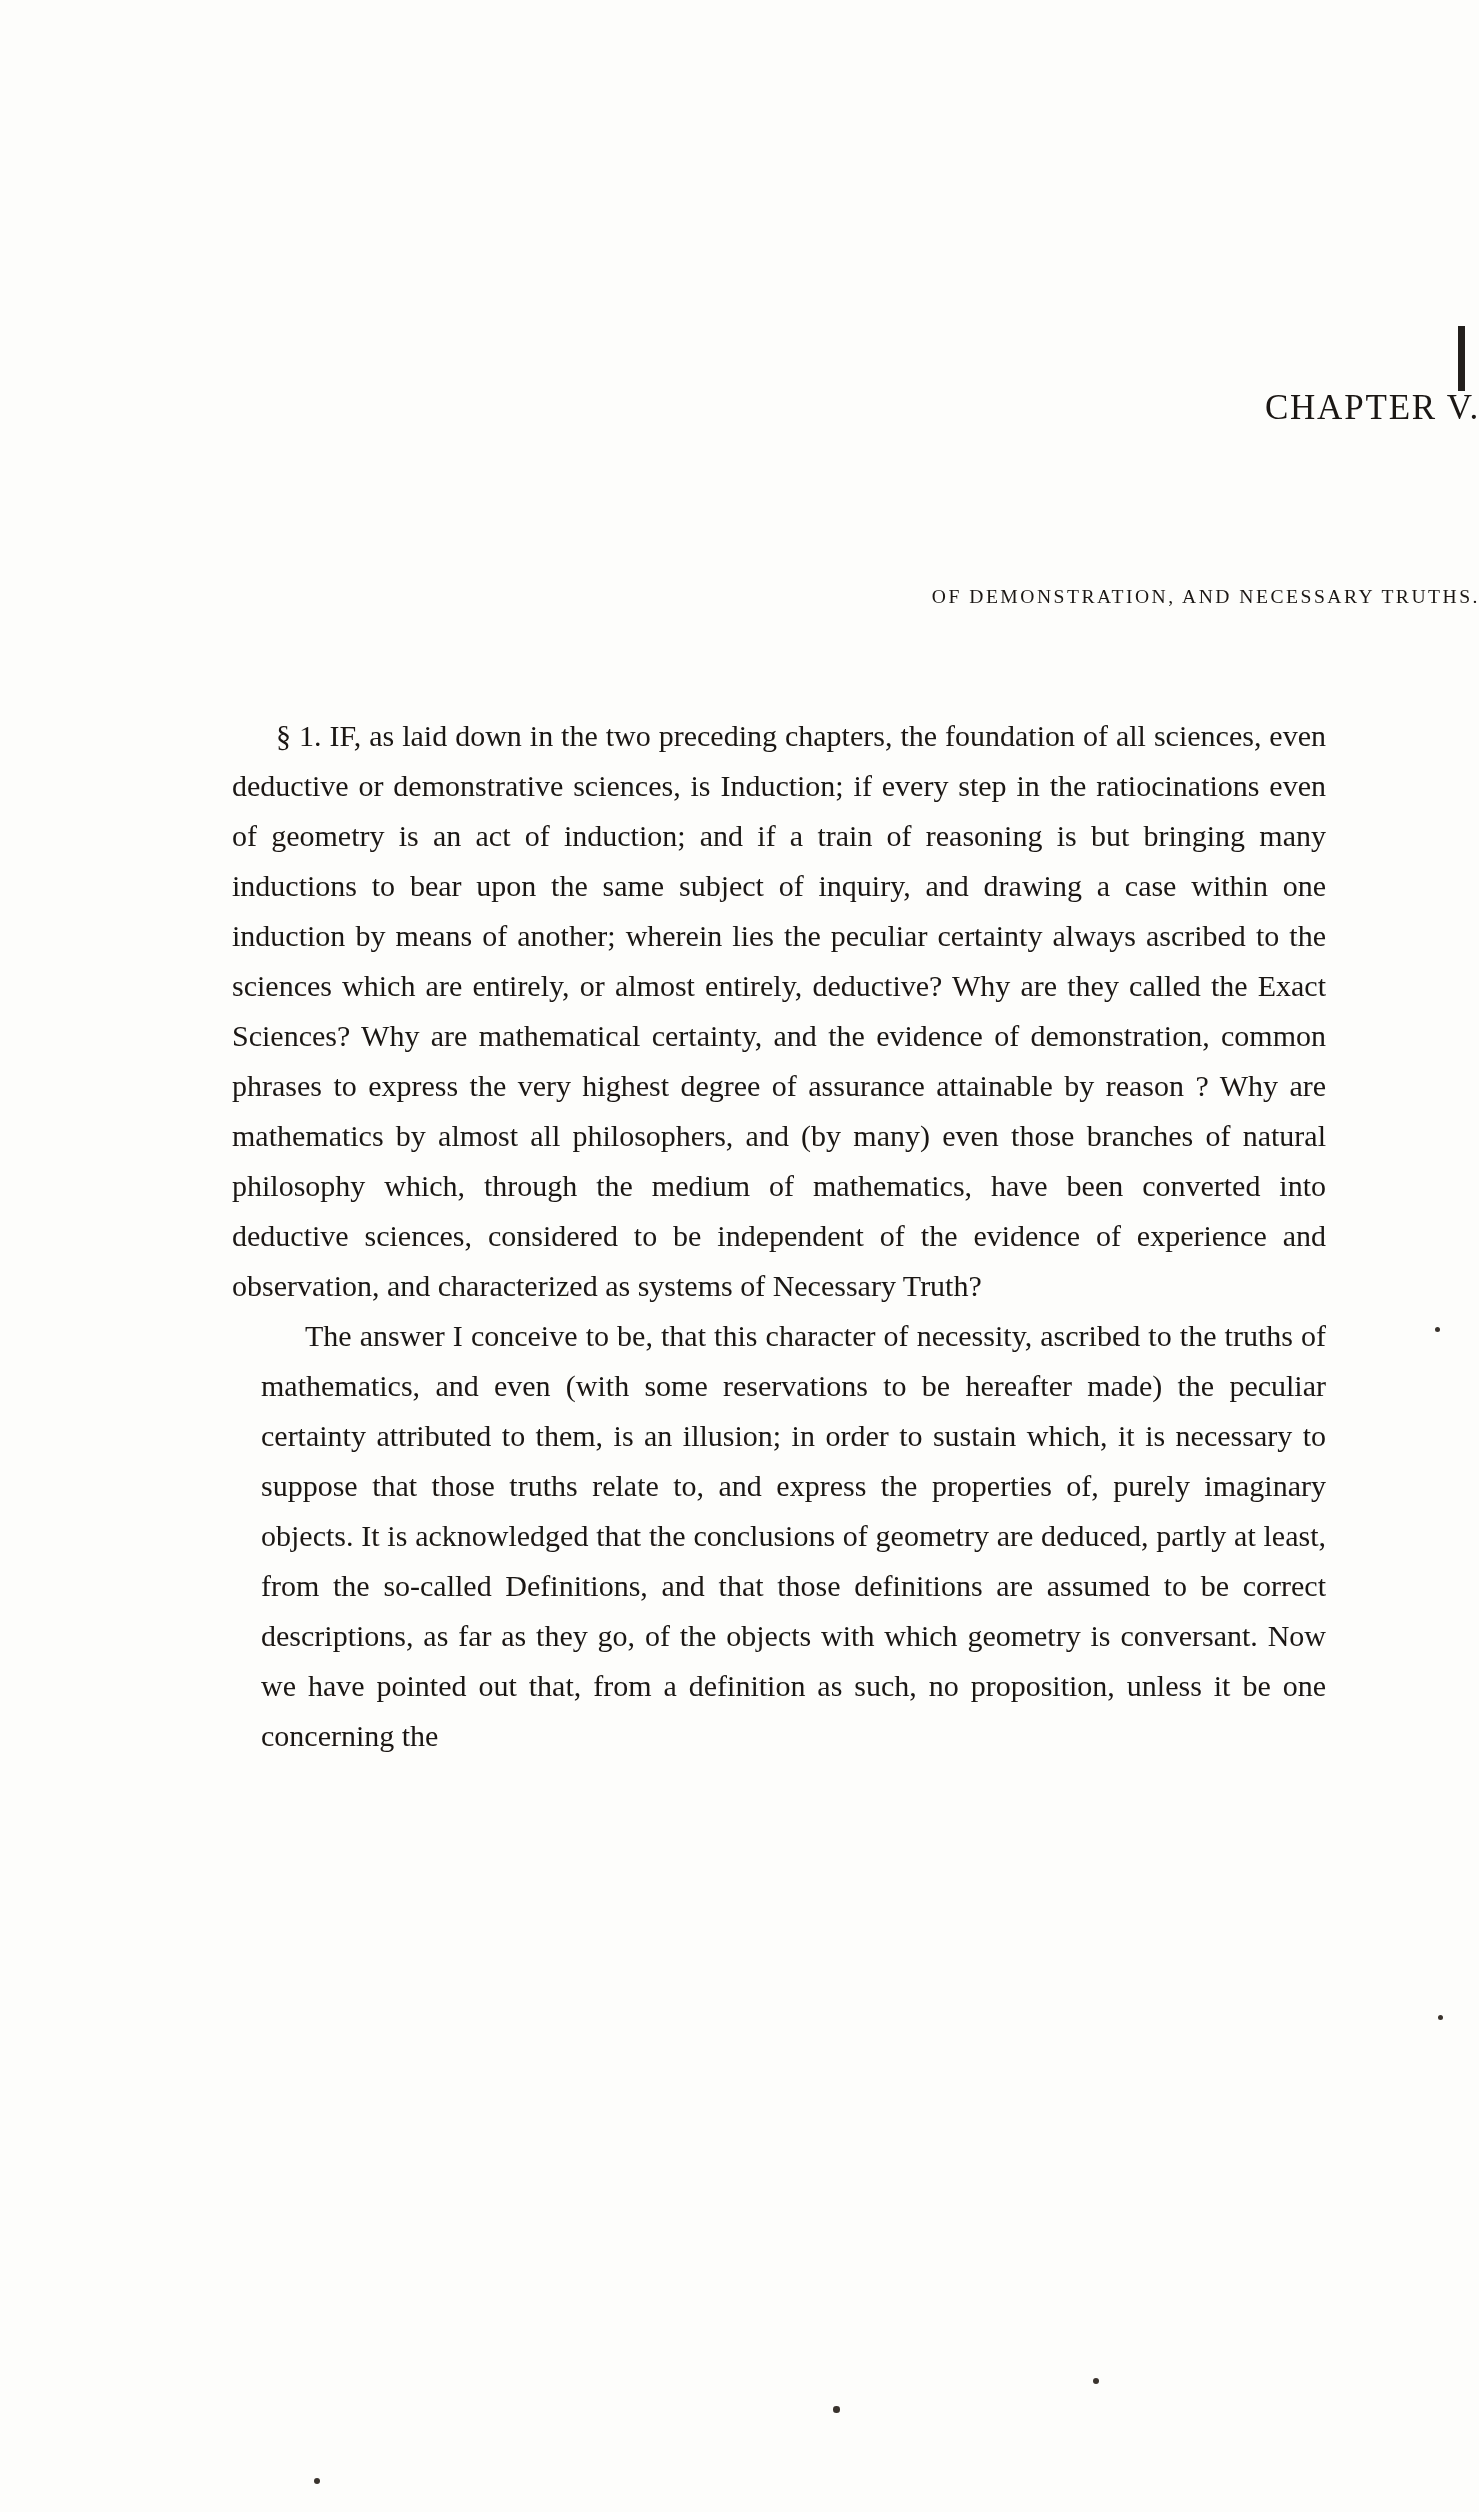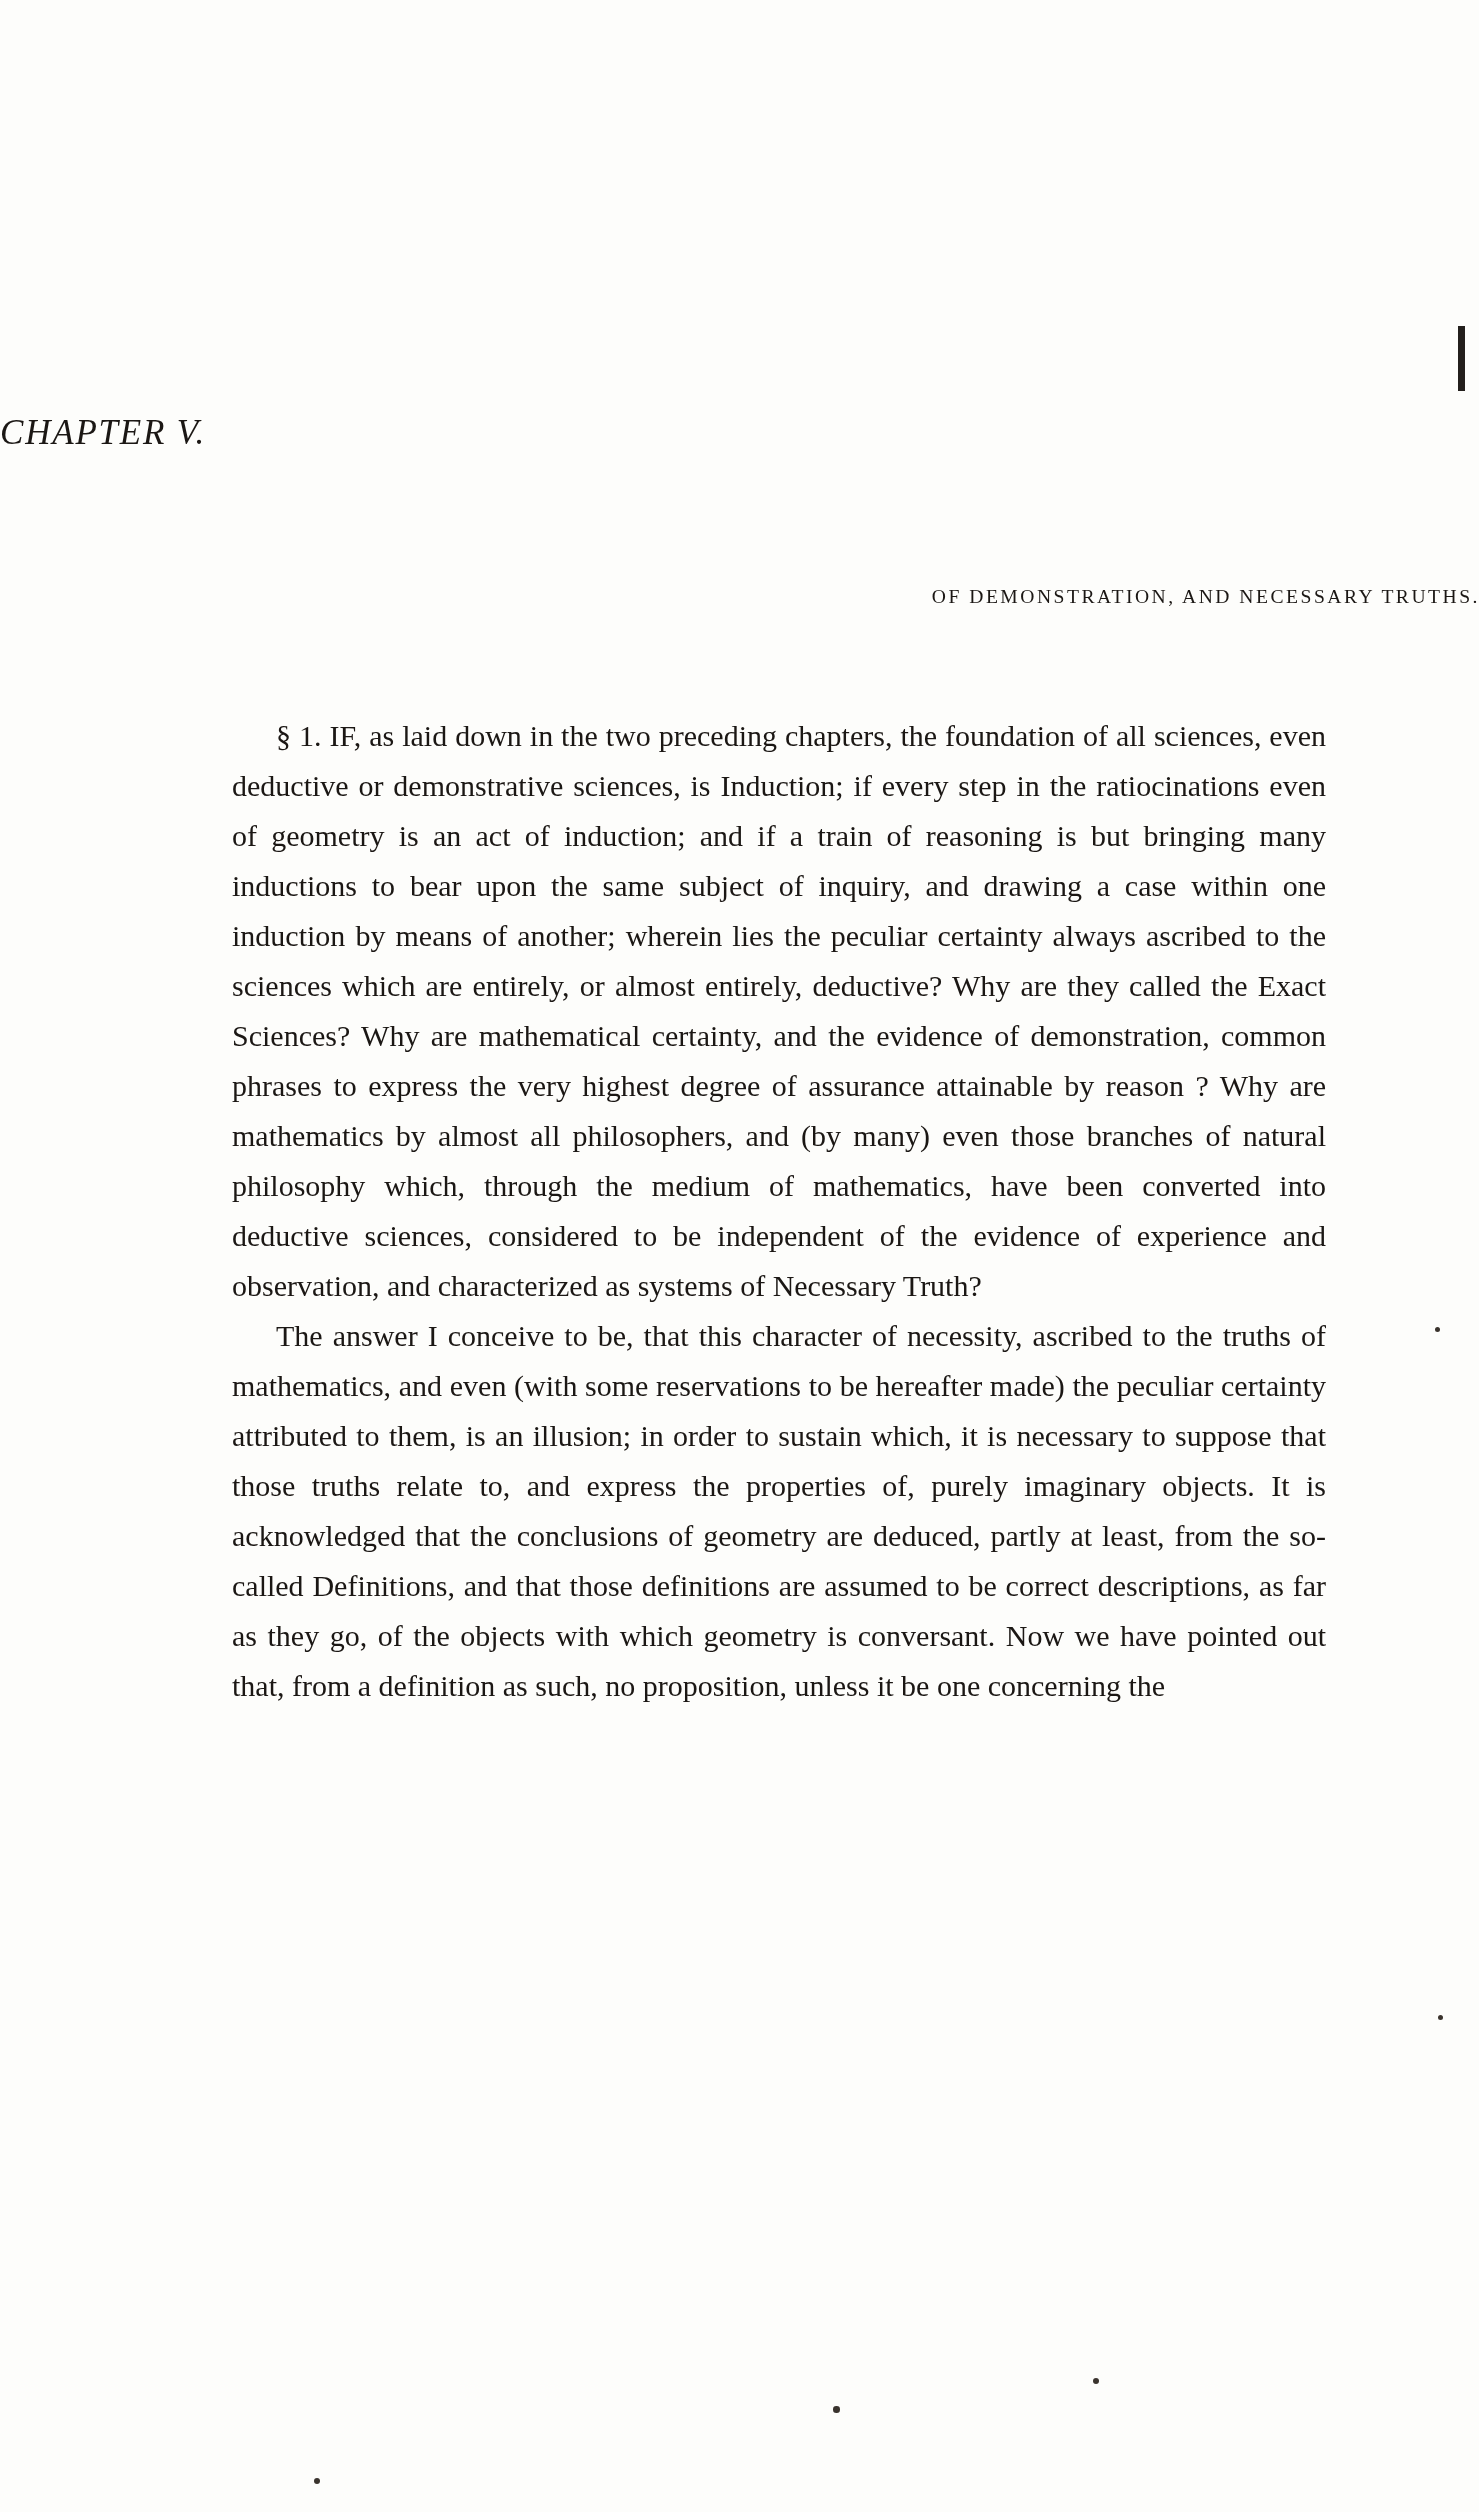--- a/index.html
+++ b/index.html
@@ -27,29 +27,28 @@
     position: absolute;
     top: 326px;
     left: 1458px;
     width: 7.1px;
     height: 65px;
     background: #231f1c;
   }
 
   .chapter-title {
     position: absolute;
-    top: 413px;
+    top: 388px;
     left: 0;
     width: 100%;
-    text-align: left;
+    text-align: right;
     font-size: 35px;
     letter-spacing: 1.8px;
     font-family: "Liberation Serif", serif;
     color: #1b1714;
-    font-style: italic;
   }
 
   .section-subtitle {
     position: absolute;
     top: 586px;
     left: 0;
     width: 100%;
     text-align: right;
     font-size: 19.6px;
     letter-spacing: 2.5px;
@@ -69,20 +68,21 @@
     font-size: 30px;
     line-height: 50px;
     text-align: justify;
     text-justify: inter-word;
     color: #1b1714;
     hyphens: manual;
   }
 
   .para + .para {
     margin-top: 0;
+    margin-left: 29px;
   }
 
   .indent {
     text-indent: 44px;
   }
 
   
   .speck {
     position: absolute;
     background: #3a332d;

